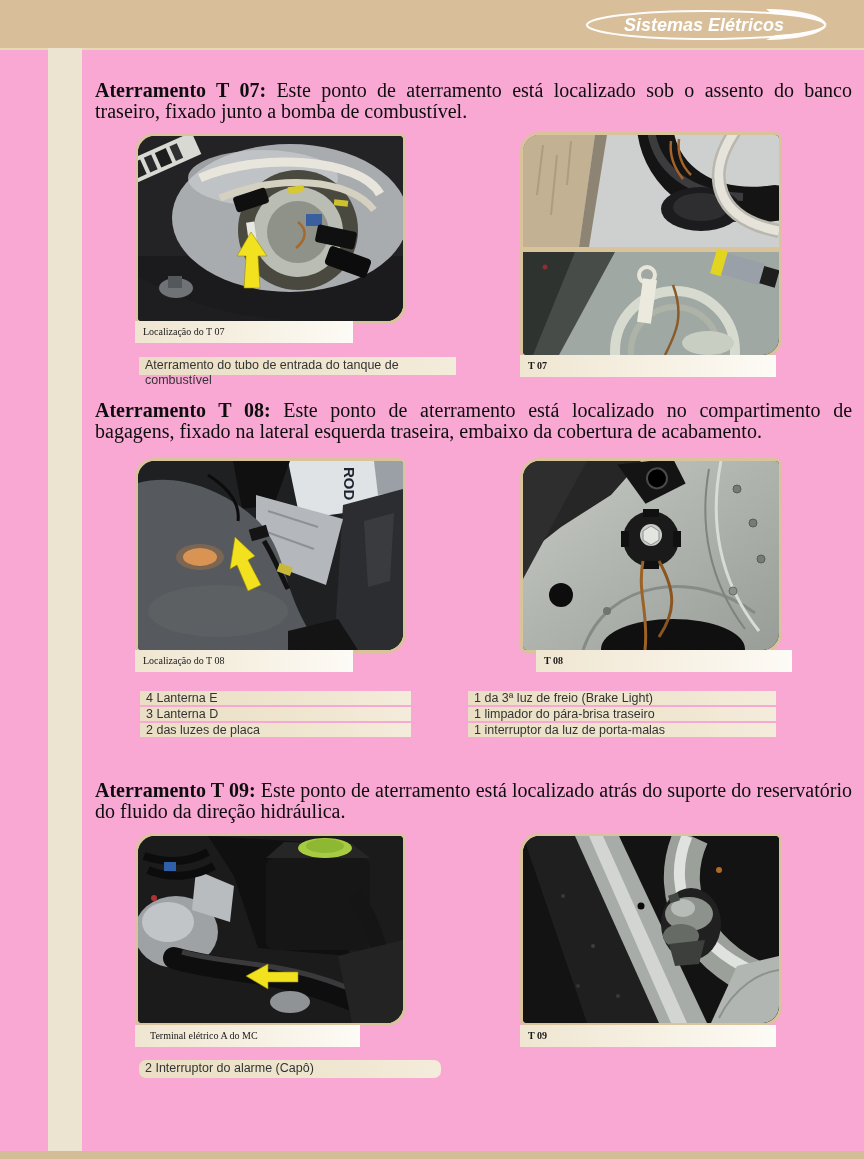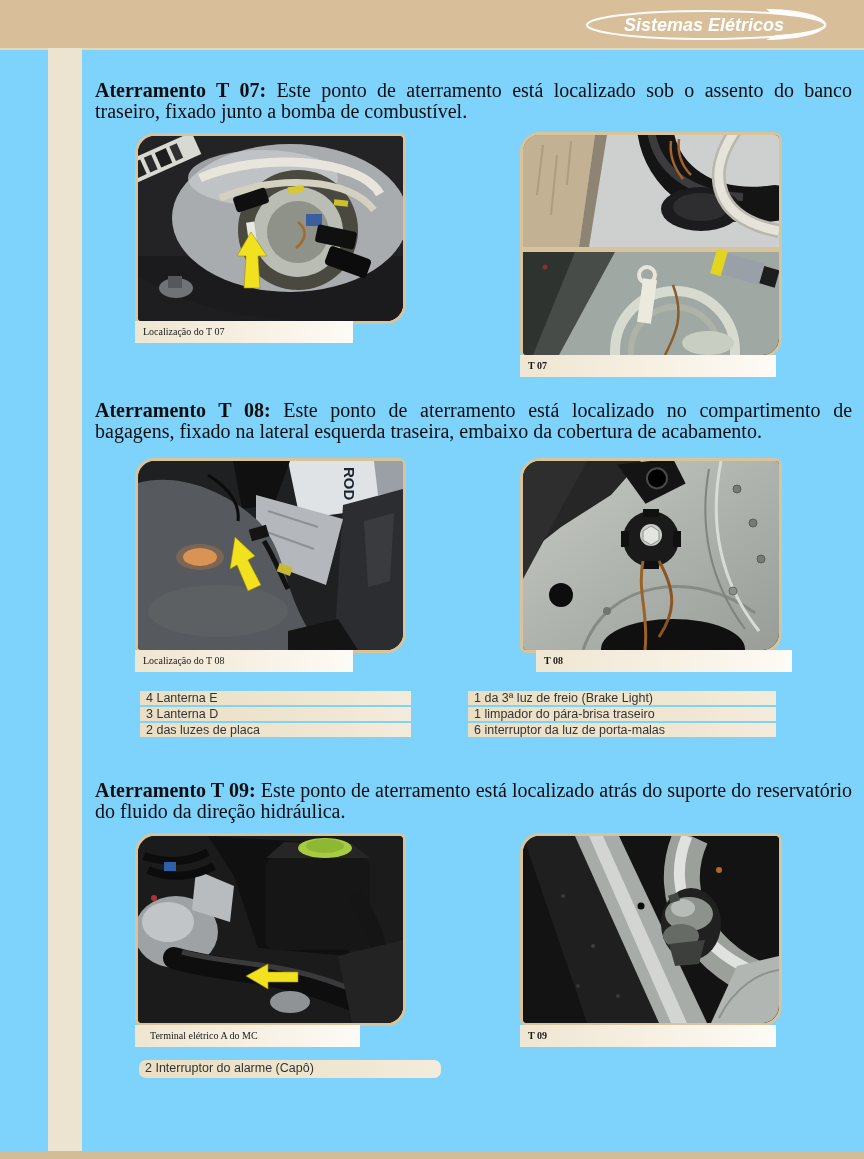--- a/index.html
+++ b/index.html
@@ -1,16 +1,16 @@
 <!DOCTYPE html>
 <html><head>
 <meta charset="utf-8">
 <style>
   html,body{margin:0;padding:0;background:#fff;}
-  #page{position:relative;width:864px;height:1159px;background:#7dd3fc;overflow:hidden;
+  #page{position:relative;width:864px;height:1159px;background:#f9a8d4;overflow:hidden;
         font-family:"Liberation Serif",serif;color:#111;}
   
   .top-band{position:absolute;left:0;top:0;width:864px;height:48px;background:#d8bf9a;
             border-bottom:2px solid #e7d9b2;}
   .side-stripe{position:absolute;left:48px;top:48px;width:34px;height:1104px;background:#ece4d1;}
   .bottom-band{position:absolute;left:0;top:1151px;width:864px;height:8px;background:#d2bd97;}
   .brand{position:absolute;top:4px;right:34px;width:250px;height:40px;}
   .brand svg{display:block;}
   
   .para{position:absolute;left:95px;width:757px;font-size:20px;line-height:21px;
@@ -83,20 +83,21 @@
       <rect x="178" y="92" width="40" height="18" rx="3" fill="#101010" transform="rotate(12 198 101)"></rect>
       <rect x="188" y="116" width="44" height="20" rx="4" fill="#0c0c0c" transform="rotate(20 210 126)"></rect>
       <path d="M160,86 C170,94 168,104 158,112" stroke="#a5692d" stroke-width="2.5" fill="none"></path>
       <rect x="110" y="86" width="8" height="28" fill="#e8e8e2" transform="rotate(-8 114 100)"></rect>
       <ellipse cx="38" cy="152" rx="17" ry="10" fill="#6f7376"></ellipse>
       <rect x="30" y="140" width="14" height="12" fill="#55585a"></rect>
       <polygon points="113,96 129,120 120,120 122,152 106,152 108,120 99,120" fill="#f2e11e" stroke="#9a8d00" stroke-width="0.6"></polygon>
     </svg>
   </div>
   <div class="cap" style="left:135px;top:321px;width:210px;">Localização do T 07</div>
+  <div class="note" style="left:139px;top:357px;width:311px;">Aterramento do tubo de entrada do tanque de combustível</div>
 
   <div class="photo" style="left:520px;top:132px;width:256px;height:220px;">
     <svg viewBox="0 0 256 220" preserveAspectRatio="none">
       <rect x="0" y="0" width="256" height="112" fill="#cdd0cf"></rect>
       <polygon points="0,0 72,0 56,112 0,112" fill="#c3b193"></polygon>
       <polygon points="72,0 84,0 66,112 56,112" fill="#8e8474"></polygon>
       <path d="M20,10 L14,60 M34,20 L28,80 M48,6 L44,50" stroke="#ad9c7e" stroke-width="2" fill="none"></path>
       <path d="M132,-6 C138,42 182,78 252,68" stroke="#141414" stroke-width="36" fill="none" stroke-linecap="round"></path>
       <path d="M128,-4 C134,34 166,60 220,62" stroke="#3c3c3e" stroke-width="8" fill="none"></path>
       <ellipse cx="178" cy="74" rx="40" ry="22" fill="#1c1c1e"></ellipse>
@@ -194,21 +195,21 @@
       <circle cx="128" cy="74" r="11" fill="#c9ccc7"></circle>
       <polygon points="128,65 136,70 136,79 128,84 120,79 120,70" fill="#e2e5e0" stroke="#8e938e"></polygon>
       <path d="M120,100 C114,132 126,152 122,189" stroke="#9c6226" stroke-width="3" fill="none"></path>
       <path d="M136,100 C154,132 152,152 136,176" stroke="#8a5520" stroke-width="3" fill="none"></path>
     </svg>
   </div>
   <div class="cap bold" style="left:520px;top:650px;width:248px;margin-left:16px;">T 08</div>
   <div class="glist" style="left:468px;top:691px;width:308px;">
     <div class="row">1 da 3ª luz de freio (Brake Light)</div>
     <div class="row">1 limpador do pára-brisa traseiro</div>
-    <div class="row">6 interruptor da luz de porta-malas</div>
+    <div class="row">1 interruptor da luz de porta-malas</div>
   </div>
 
   <div class="para" style="top:780px;">
     <b>Aterramento T 09:</b>
     <span>Este ponto de aterramento está localizado atrás do suporte do reservatório do fluido da direção hidráulica.</span>
   </div>
 
   <div class="photo" style="left:135px;top:833px;width:265px;height:187px;">
     <svg viewBox="0 0 265 187" preserveAspectRatio="none">
       <rect x="0" y="0" width="265" height="187" fill="#1b1b1c"></rect>

